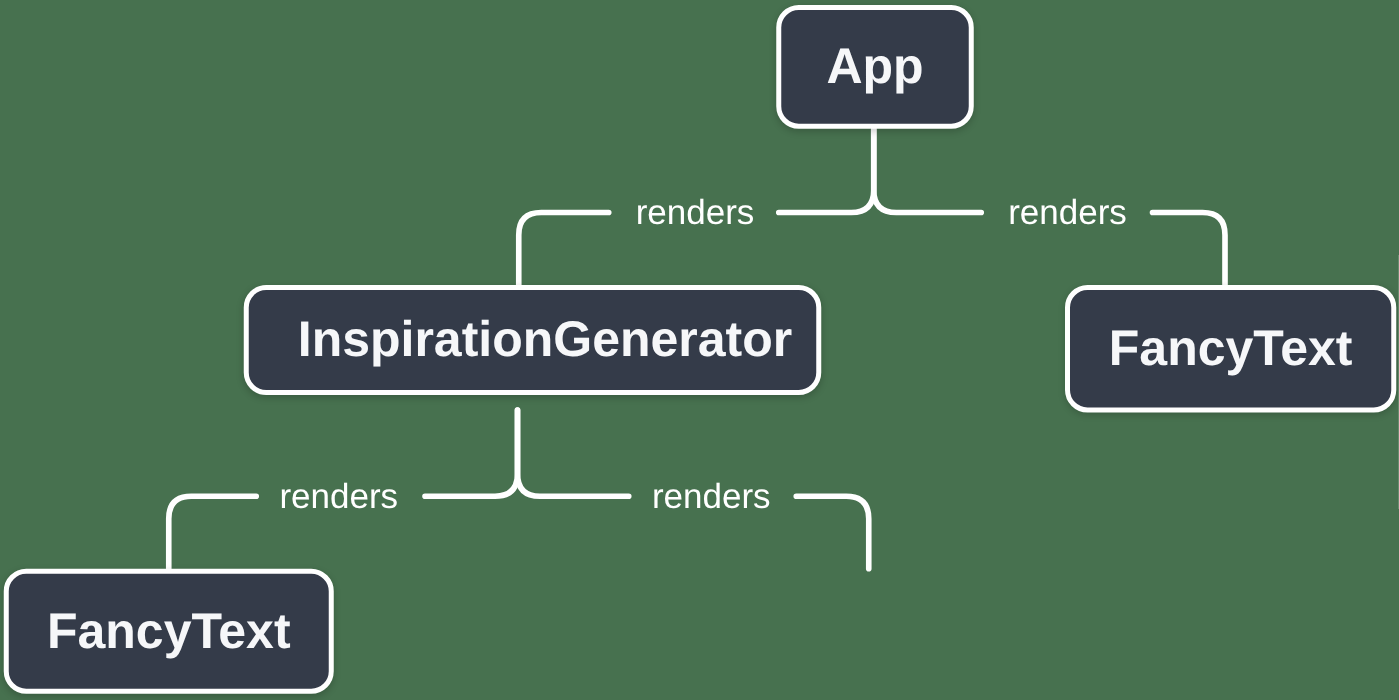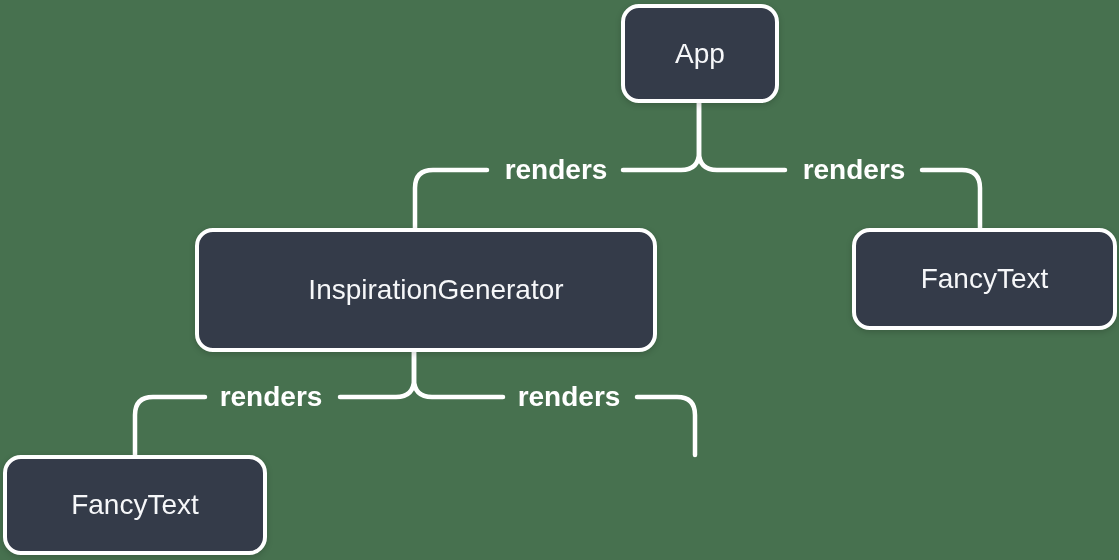--- a/index.html
+++ b/index.html
@@ -26,40 +26,40 @@
     stroke-linecap: round;
   }
 
   .node {
     position: absolute;
     box-sizing: border-box;
     background: #343B49;
     border: 4px solid #FFFFFF;
     border-radius: 18px;
     color: #F6F7F9;
-    font-size: 28px;
-    font-weight: 400;
+    font-size: 40px;
+    font-weight: 700;
     display: flex;
     align-items: center;
     justify-content: center;
     white-space: nowrap;
     box-shadow: 0 2px 6px rgba(0,0,0,0.18);
   }
   .node-app          { left: 621px; top: 4px;   width: 158px; height: 99px;  }
-  .node-inspiration  { left: 195px; top: 228px; width: 462px; height: 124px; padding-left: 20px; }
+  .node-inspiration  { left: 195px; top: 228px; width: 462px; height: 88px; padding-left: 20px; }
   .node-fancy-right  { left: 852px; top: 228px; width: 265px; height: 102px; }
   .node-fancy-left   { left: 3px;   top: 455px; width: 264px; height: 100px; }
   .node-copyright    { left: 568px; top: 455px; width: 265px; height: 100px; }
 
   .edge-label {
     position: absolute;
     transform: translate(-50%, -50%);
     color: #FFFFFF;
     font-size: 28px;
-    font-weight: 700;
+    font-weight: 400;
     white-space: nowrap;
   }
   .edge-label-tl { left: 556px; top: 170px; }
   .edge-label-tr { left: 854px; top: 170px; }
   .edge-label-bl { left: 271px; top: 397px; }
   .edge-label-br { left: 569px; top: 397px; }
 </style>
 </head>
 <body>
 

